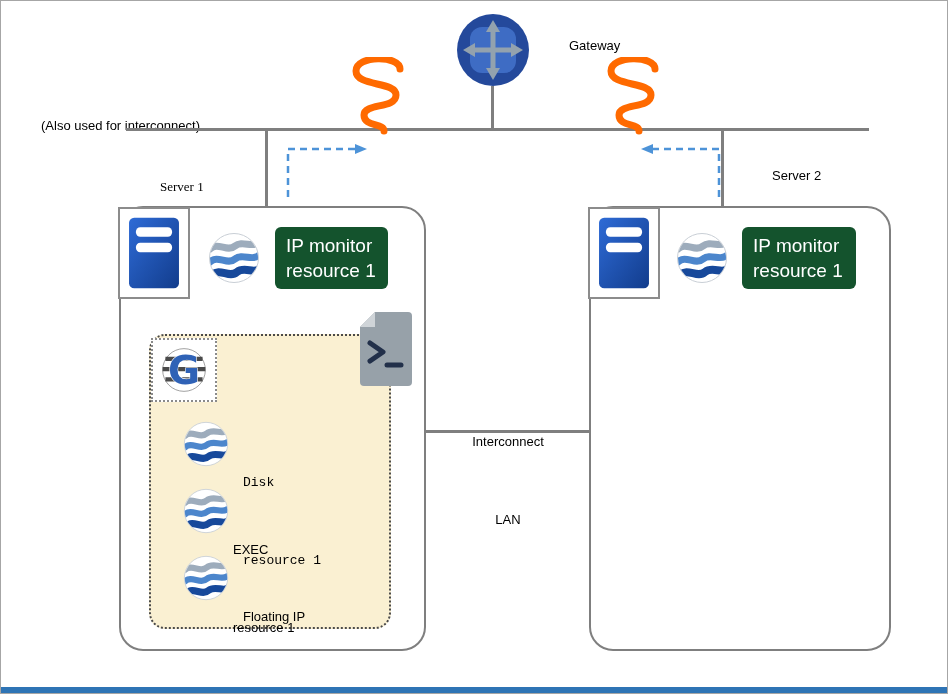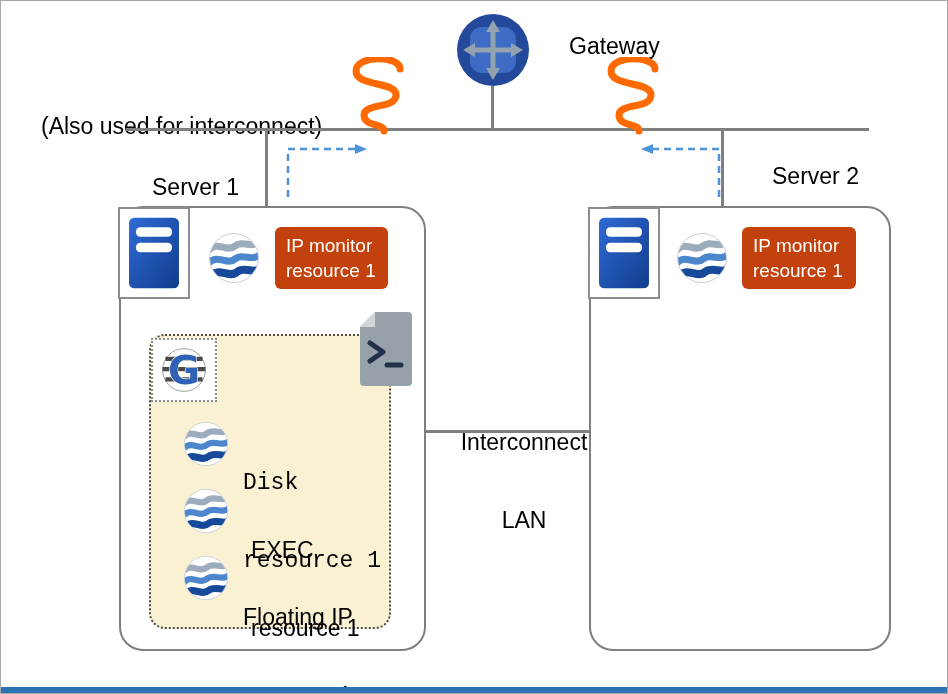--- a/index.html
+++ b/index.html
@@ -2,69 +2,69 @@
 <html><head>
 <meta charset="utf-8">
 <style>
   html,body{margin:0;padding:0;background:#ffffff;}
   #canvas{
     position:relative;width:948px;height:694px;background:#ffffff;
     border:1px solid #A6A6A6;box-sizing:border-box;overflow:hidden;
     font-family:"Liberation Sans",sans-serif;color:#000;
   }
   .abs{position:absolute;}
-  .txt{font-size:23px;line-height:26px;white-space:pre;}
+  .txt{font-size:13px;line-height:26px;white-space:pre;}
   .gray-line{background:#7F7F7F;}
 
   #publicLanLabel{left:40px;top:60px;}
   #lanLine{left:125px;top:127px;width:743px;height:3px;}
   #gatewayIcon{left:454px;top:11px;width:76px;height:76px;}
   #gatewayStem{left:490px;top:85px;width:3px;height:44px;}
   #gatewayLabel{left:568px;top:32px;}
   #tornadoLeft{left:345px;top:56px;width:64px;height:80px;}
   #tornadoRight{left:600px;top:56px;width:64px;height:80px;}
   #arrowLeft{left:278px;top:140px;width:96px;height:60px;}
   #arrowRight{left:634px;top:140px;width:96px;height:60px;}
   #conn1{left:264px;top:129px;width:3px;height:77px;}
   #conn2{left:720px;top:129px;width:3px;height:77px;}
 
   .server-box{background:#fff;border:2.5px solid #7F7F7F;border-radius:24px;box-sizing:border-box;}
   #server1Box{left:118px;top:205px;width:307px;height:445px;}
   #server2Box{left:588px;top:205px;width:302px;height:445px;}
-  #server1Label{left:151px;top:173px;}
+  #server1Label{left:159px;top:173px;font-family:Liberation Serif, serif;}
   #server2Label{left:771px;top:162px;}
 
   .srv-icon-frame{width:72px;height:92px;background:#fff;border:2px solid #8C8C8C;
     box-sizing:border-box;display:flex;align-items:center;justify-content:center;z-index:4;}
   #srvIcon1{left:117px;top:206px;}
   #srvIcon2{left:587px;top:206px;}
 
-  .badge{background:#c2410c;border-radius:6px;color:#fff;display:flex;flex-direction:column;
+  .badge{background:#14532d;border-radius:6px;color:#fff;display:flex;flex-direction:column;
     justify-content:center;padding-left:11px;font-size:19px;line-height:25px;box-sizing:border-box;}
   #badge1{left:274px;top:226px;width:113px;height:62px;}
   #badge2{left:741px;top:226px;width:114px;height:62px;}
   #wave1{left:207px;top:231px;width:52px;height:52px;}
   #wave2{left:675px;top:231px;width:52px;height:52px;}
 
   #fgLabel{left:183px;top:309px;}
   #fgBox{left:148px;top:333px;width:242px;height:295px;background:#FAF0D2;
     border:2.5px dotted #4A4A4A;border-radius:16px;box-sizing:border-box;}
   #groupIcon{left:150px;top:337px;width:66px;height:64px;background:#fff;
     border:2px dotted #8A8A8A;box-sizing:border-box;display:flex;align-items:center;justify-content:center;z-index:3;}
   #scriptIcon{left:356px;top:308px;width:58px;height:80px;z-index:3;}
 
   .res-icon{width:46px;height:46px;}
   #resIcon0{left:182px;top:420px;}
   #resIcon1{left:182px;top:487px;}
   #resIcon2{left:182px;top:554px;}
   #resLbl0{left:242px;top:417px;font-family:Liberation Mono, monospace;}
-  #resLbl1{left:250px;top:484px;}
+  #resLbl1{left:232px;top:484px;}
   #resLbl2{left:242px;top:551px;}
 
-  #icLabel{left:424px;top:376px;width:166px;text-align:center;margin-left:16px;}
+  #icLabel{left:424px;top:376px;width:166px;text-align:center;}
   #icLine{left:425px;top:429px;width:163px;height:3px;}
   #bottomBar{left:0;top:686px;width:948px;height:8px;background:#2E74B5;}
 </style>
 </head>
 <body>
 
 <svg width="0" height="0" style="position:absolute">
   <defs>
     <clipPath id="waveClip">
         <circle cx="26" cy="26" r="24"></circle>

